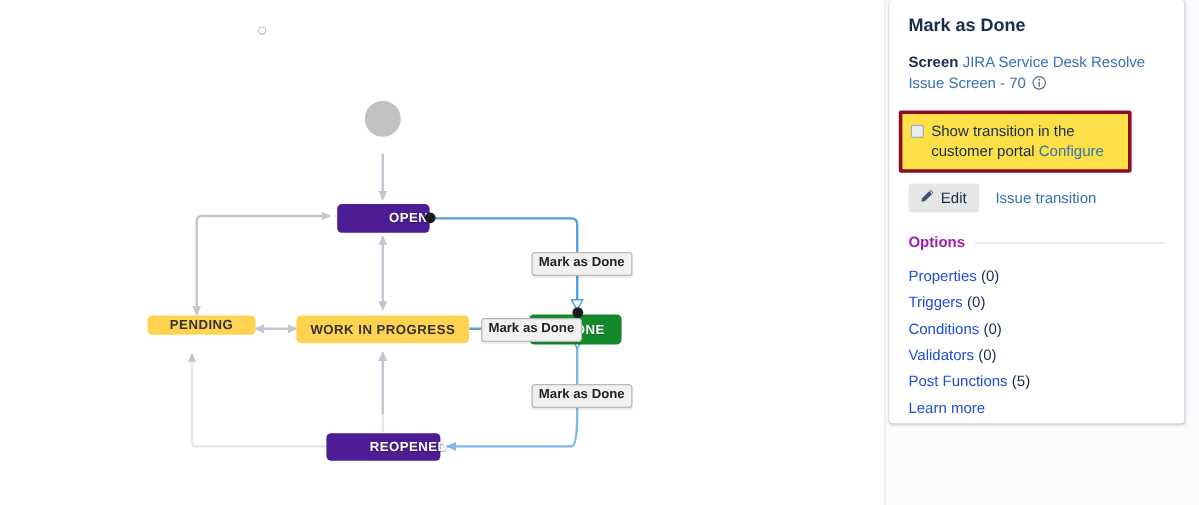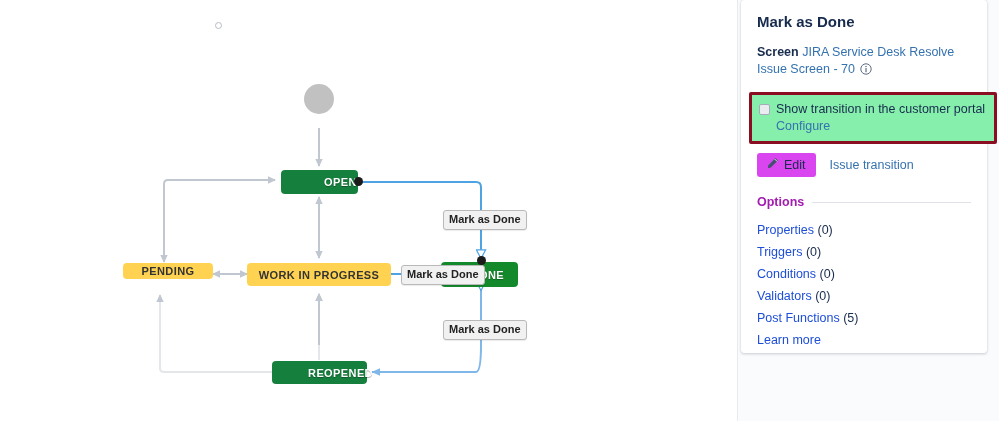--- a/index.html
+++ b/index.html
@@ -37,21 +37,21 @@
     align-items: center;
     justify-content: center;
     border-radius: 4px;
     font-size: 11px;
     font-weight: bold;
     letter-spacing: 0.4px;
     white-space: nowrap;
     user-select: none;
   }
   .wf-node.dark {
-    background: #15803d;
+    background: #4c1d95;
     color: #ffffff;
     text-shadow: 0 1px 1px rgba(0,0,0,.35);
     padding-left: 42px;
   }
   .wf-node.amber {
     background: #ffd351;
     color: #333333;
   }
   .wf-node.green {
     background: #14892c;
@@ -152,23 +152,23 @@
     margin-left: 2px;
   }
 
   
   #customer-portal-highlight {
     position: relative;
     border: 3px solid #8b0d22;
     border-radius: 2px;
     padding: 6px 7px 6px 7px;
     margin: 0 0 9px -8px;
-    width: 248px;
-    box-sizing: border-box;
-    background: #86efac;
+    width: 194px;
+    box-sizing: border-box;
+    background: #fde047;
   }
   .cb-row {
     display: flex;
     align-items: flex-start;
     font-size: 12.5px;
     line-height: 17px;
     color: #172b4d;
   }
   .cb-box {
     width: 11px;
@@ -186,21 +186,21 @@
   
   #action-row {
     display: flex;
     align-items: center;
     margin: 0 0 18px 0;
   }
   #edit-button {
     display: inline-flex;
     align-items: center;
     gap: 5px;
-    background: #d946ef;
+    background: #e5e5e5;
     border: none;
     border-radius: 3px;
     padding: 4px 10px 4px 9px;
     font-size: 12.5px;
     color: #172b4d;
     font-family: "Liberation Sans", sans-serif;
     cursor: pointer;
   }
   #delete-transition-link {
     margin-left: 14px;

